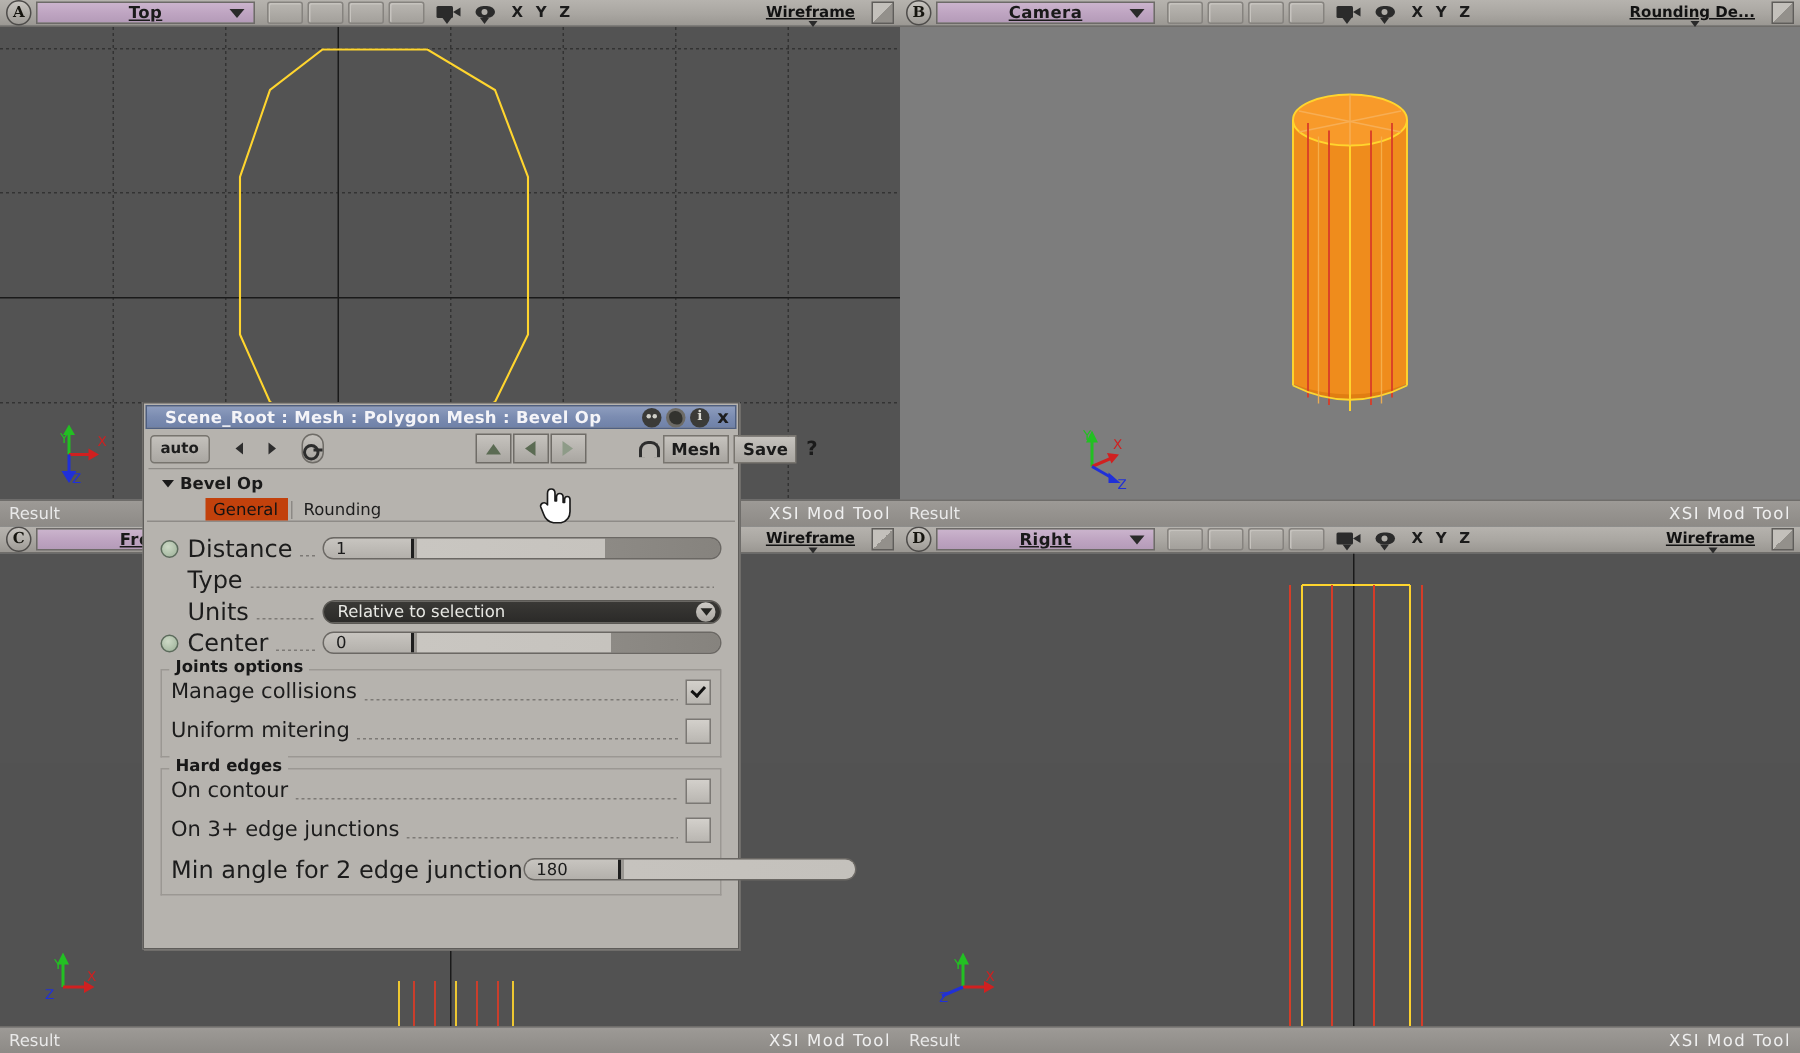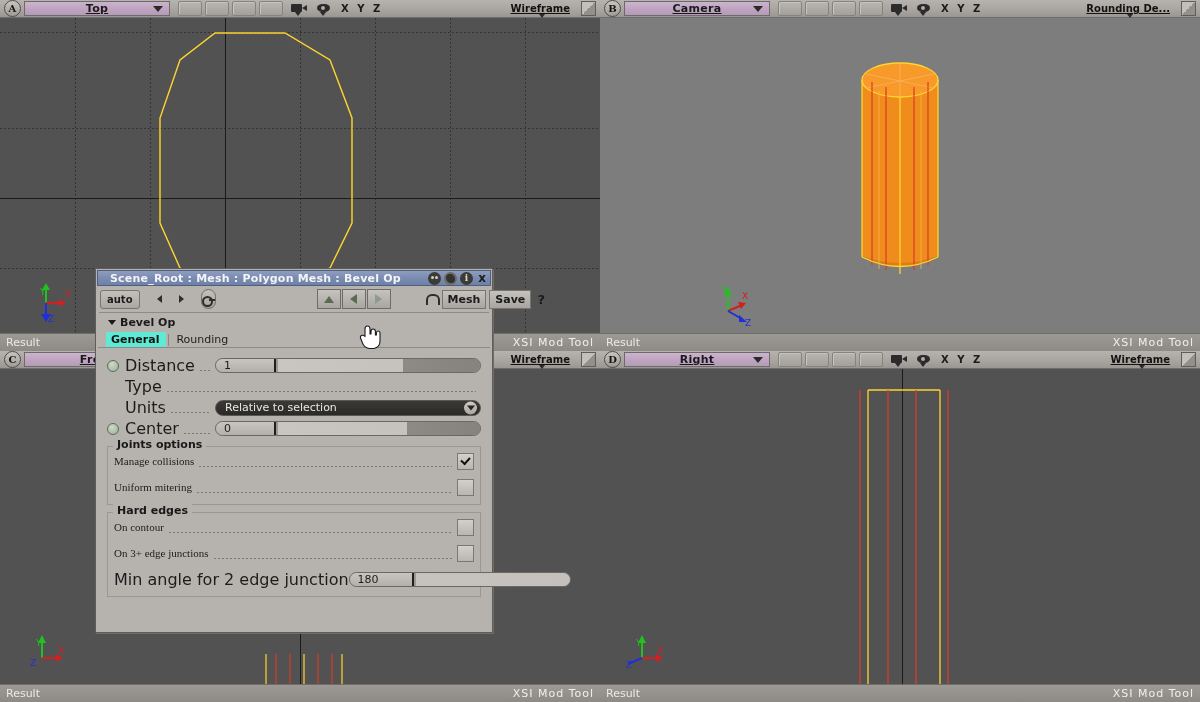--- a/index.html
+++ b/index.html
@@ -228,21 +228,21 @@
     background:#b6b3ae; }
 
   .section-title{
     font-size:11px; font-weight:bold; color:#1a1a1a; padding:3px 0 1px 10px;
     display:flex; align-items:center; gap:4px;
   }
   .tri-down{width:0;height:0;border-left:4px solid transparent;border-right:4px solid transparent;border-top:5px solid #1a1a1a;}
 
   .tabs{ display:flex; align-items:flex-end; padding-left:8px; height:17px; border-bottom:1px solid #8e8b87;}
   .tab{ font-size:11px; padding:1px 7px 1px 5px; color:#121212; }
-  .tab.active{ font-weight:bold; background:#5eead4; }
+  .tab.active{ font-weight:normal; background:#c2410c;margin-left:31px; }
   .tab.inactive{ color:#1d1d1d; }
   .tab-div{ width:1px; height:12px; background:#8c8985; margin:0 2px 1px 2px;}
 
   .rows{ padding:7px 9px 0 9px; }
   .prow{ display:flex; align-items:center; height:21px; }
   .led{
     width:10px;height:10px;border:1px solid #5c6b5c;border-radius:50%;
     background: radial-gradient(circle at 40% 35%, #cdd9c6, #9bb097);
     margin-right:6px; flex:0 0 auto;
   }
@@ -293,21 +293,21 @@
     margin:7px 9px 0 9px; border:1px solid #9b9893; border-top:none;
     position:relative; padding:0 6px 6px 6px;
   }
   .glegend{
     position:absolute; top:-8px; left:5px; background:#b6b3ae; padding:0 4px;
     font-size:11px; font-weight:bold; color:#181818;
   }
   .gtop-l{ position:absolute; left:0; top:0; width:5px; height:1px; background:#9b9893;}
   .gtop-r{ position:absolute; right:0; top:0; height:1px; background:#9b9893;}
   .crow{ display:flex; align-items:center; height:22px; padding-top:4px;}
-  .crow .plabel{ font-size:11px;font-family:Liberation Serif, serif; }
+  .crow .plabel{ font-size:14px; }
   .chk{
     width:15px;height:15px; flex:0 0 auto;
     background: linear-gradient(180deg,#d3d0cb,#b9b6b1);
     border:1px solid #7b7874; position:relative;
   }
   .chk.on:after{
     content:""; position:absolute; left:3px; top:3px; width:7px;height:4px;
     border-left:2.5px solid #111; border-bottom:2.5px solid #111;
     transform: rotate(-48deg);
   }

